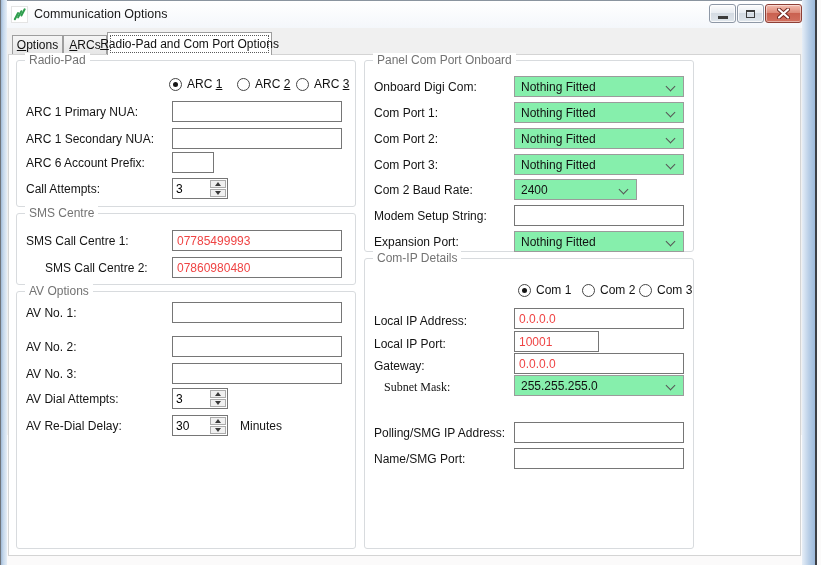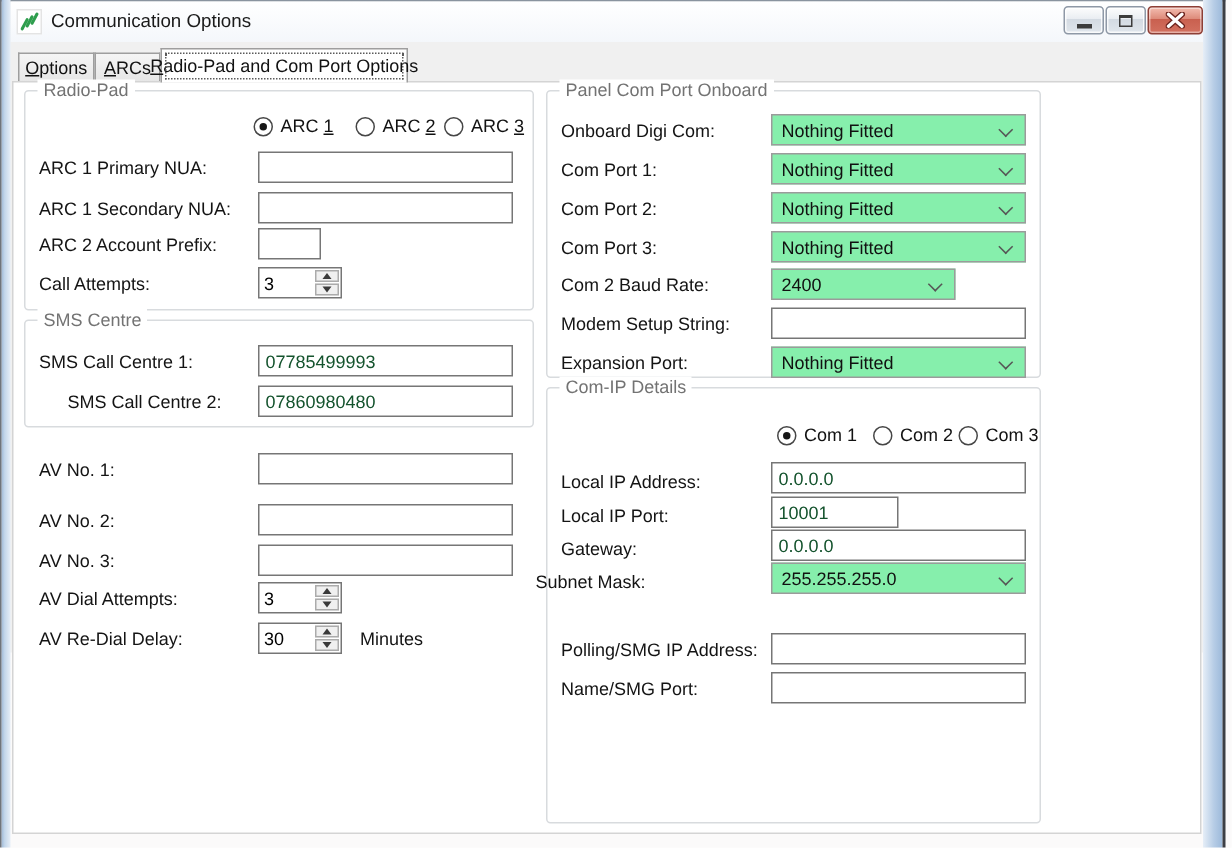--- a/index.html
+++ b/index.html
@@ -45,21 +45,21 @@
   .tabpage { position:absolute; left:8px; top:54px; width:793px; height:502px;
              background:#fff; border:1px solid #d4d4d4; z-index:1; }
 
   
   .group { position:absolute; border:1px solid #d8dbde; border-radius:3px; background:#fff; z-index:2; }
   .group-label { position:absolute; top:-8px; left:8px; background:#fff; padding:0 4px; color:#737373; white-space:nowrap; }
 
   
   .lbl { position:absolute; height:21px; display:flex; align-items:center; color:#141414; white-space:nowrap; z-index:4; }
   .tb  { position:absolute; height:21px; border:1px solid #767676; background:#fff; padding:0 4px;
-         font:12px "Liberation Sans","DejaVu Sans",sans-serif; color:#14532d; z-index:4; }
+         font:12px "Liberation Sans","DejaVu Sans",sans-serif; color:#ef4444; z-index:4; }
   .combo { position:absolute; height:21px; background:#86efac; border:1px solid #9b9b9b;
            display:flex; align-items:center; padding-left:6px; z-index:4; cursor:default; }
   .chev { position:absolute; right:9px; top:6px; width:7px; height:7px;
           border-left:1px solid #565656; border-bottom:1px solid #565656; transform:rotate(-45deg); }
 
   .spin { position:absolute; width:56px; height:21px; z-index:4; }
   .spin .tbv { position:absolute; left:0; top:0; width:56px; height:21px; border:1px solid #767676;
                background:#fff; padding:0 3px; font:12px "Liberation Sans","DejaVu Sans",sans-serif; }
   .spin-btns { position:absolute; right:2px; top:2px; width:16px; height:17px;
                display:flex; flex-direction:column; gap:1px; }
@@ -131,21 +131,21 @@
     <span class="radio-circ"></span>
     <span><span>ARC </span><span class="u">3</span></span>
   </div>
 
   <div class="lbl" style="left:26px; top:101px;">ARC 1 Primary NUA:</div>
   <input class="tb" style="left: 172px; top: 101px; width: 170px;" readonly="" value="">
 
   <div class="lbl" style="left:26px; top:128px;">ARC 1 Secondary NUA:</div>
   <input class="tb" style="left: 172px; top: 128px; width: 170px;" readonly="" value="">
 
-  <div class="lbl" style="left:26px; top:152px;">ARC 2 Account Prefix:</div>
+  <div class="lbl" style="left:26px; top:152px;">ARC 6 Account Prefix:</div>
   <input class="tb" style="left: 172px; top: 152px; width: 42px;" readonly="" value="">
 
   <div class="lbl" style="left:26px; top:178px;">Call Attempts:</div>
   <div class="spin" style="left:172px; top:178px;">
     <input class="tbv" readonly="" value="3" style="">
     <div class="spin-btns">
       <div class="spin-btn">
           <span class="tri-up"></span>
         </div>
       <div class="spin-btn">
@@ -155,20 +155,23 @@
   </div>
 
   <div class="group" style="left:16px; top:213px; width:340px; height:72px;">
     <span class="group-label">SMS Centre</span>
   </div>
   <div class="lbl" style="left:26px; top:230px;">SMS Call Centre 1:</div>
   <input class="tb" style="left: 172px; top: 230px; width: 170px;" readonly="" value="07785499993">
   <div class="lbl" style="left:26px; top:257px;margin-left:19px;">SMS Call Centre 2:</div>
   <input class="tb" style="left: 172px; top: 257px; width: 170px;" readonly="" value="07860980480">
 
+  <div class="group" style="left:16px; top:291px; width:340px; height:258px;">
+    <span class="group-label">AV Options</span>
+  </div>
   <div class="lbl" style="left:26px; top:302px;">AV No. 1:</div>
   <input class="tb" style="left: 172px; top: 302px; width: 170px;" readonly="" value="">
   <div class="lbl" style="left:26px; top:336px;">AV No. 2:</div>
   <input class="tb" style="left: 172px; top: 336px; width: 170px;" readonly="" value="">
   <div class="lbl" style="left:26px; top:363px;">AV No. 3:</div>
   <input class="tb" style="left: 172px; top: 363px; width: 170px;" readonly="" value="">
 
   <div class="lbl" style="left:26px; top:388px;">AV Dial Attempts:</div>
   <div class="spin" style="left:172px; top:388px;">
     <input class="tbv" readonly="" value="3" style="">
@@ -258,21 +261,21 @@
 
   <div class="lbl" style="left:374px; top:310px;">Local IP Address:</div>
   <input class="tb" style="left: 514px; top: 308px; width: 170px;" readonly="" value="0.0.0.0">
 
   <div class="lbl" style="left:374px; top:333px;">Local IP Port:</div>
   <input class="tb" style="left: 514px; top: 331px; width: 85px;" readonly="" value="10001">
 
   <div class="lbl" style="left:374px; top:355px;">Gateway:</div>
   <input class="tb" style="left: 514px; top: 353px; width: 170px;" readonly="" value="0.0.0.0">
 
-  <div class="lbl" style="left:357px; top:377px;">Subnet Mask:</div>
+  <div class="lbl" style="left:384px; top:377px;font-family:Liberation Serif, serif;">Subnet Mask:</div>
   <div class="combo" style="left:514px; top:375px; width:170px;">
     <span>255.255.255.0</span>
     <span class="chev"></span>
   </div>
 
   <div class="lbl" style="left:374px; top:422px;">Polling/SMG IP Address:</div>
   <input class="tb" style="left: 514px; top: 422px; width: 170px;" readonly="" value="">
 
   <div class="lbl" style="left:374px; top:448px;">Name/SMG Port:</div>
   <input class="tb" style="left: 514px; top: 448px; width: 170px;" readonly="" value="">

